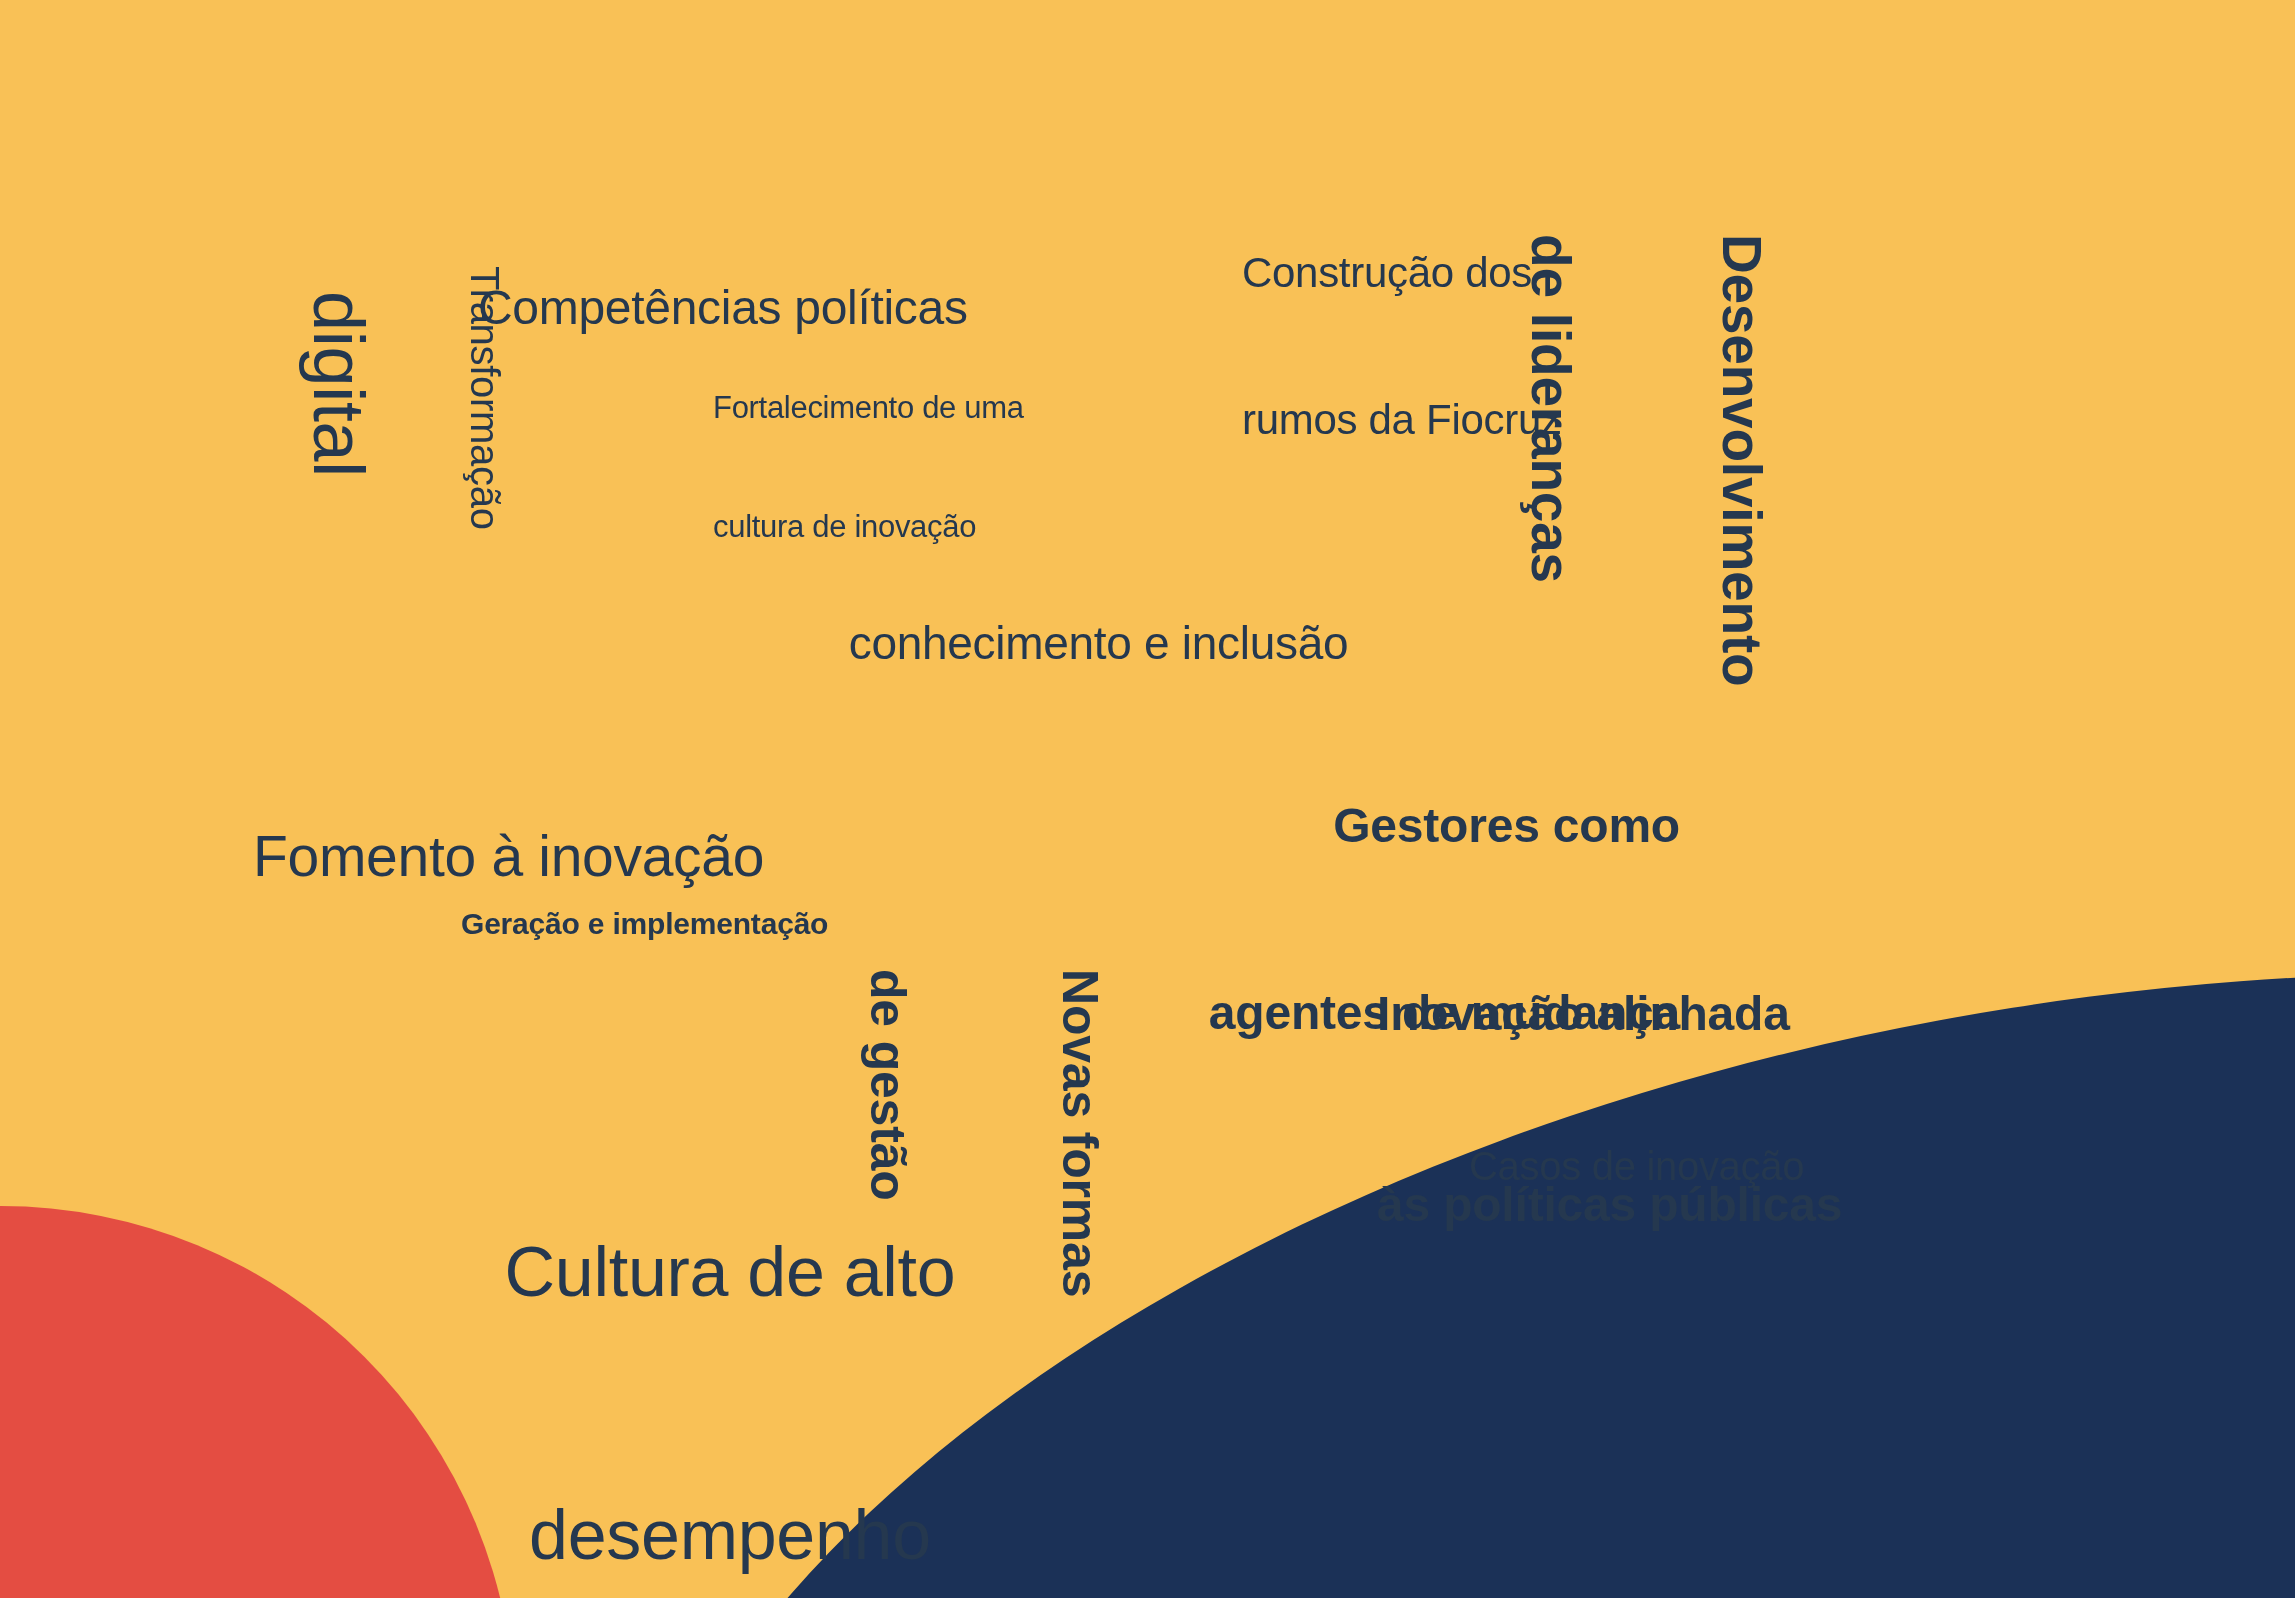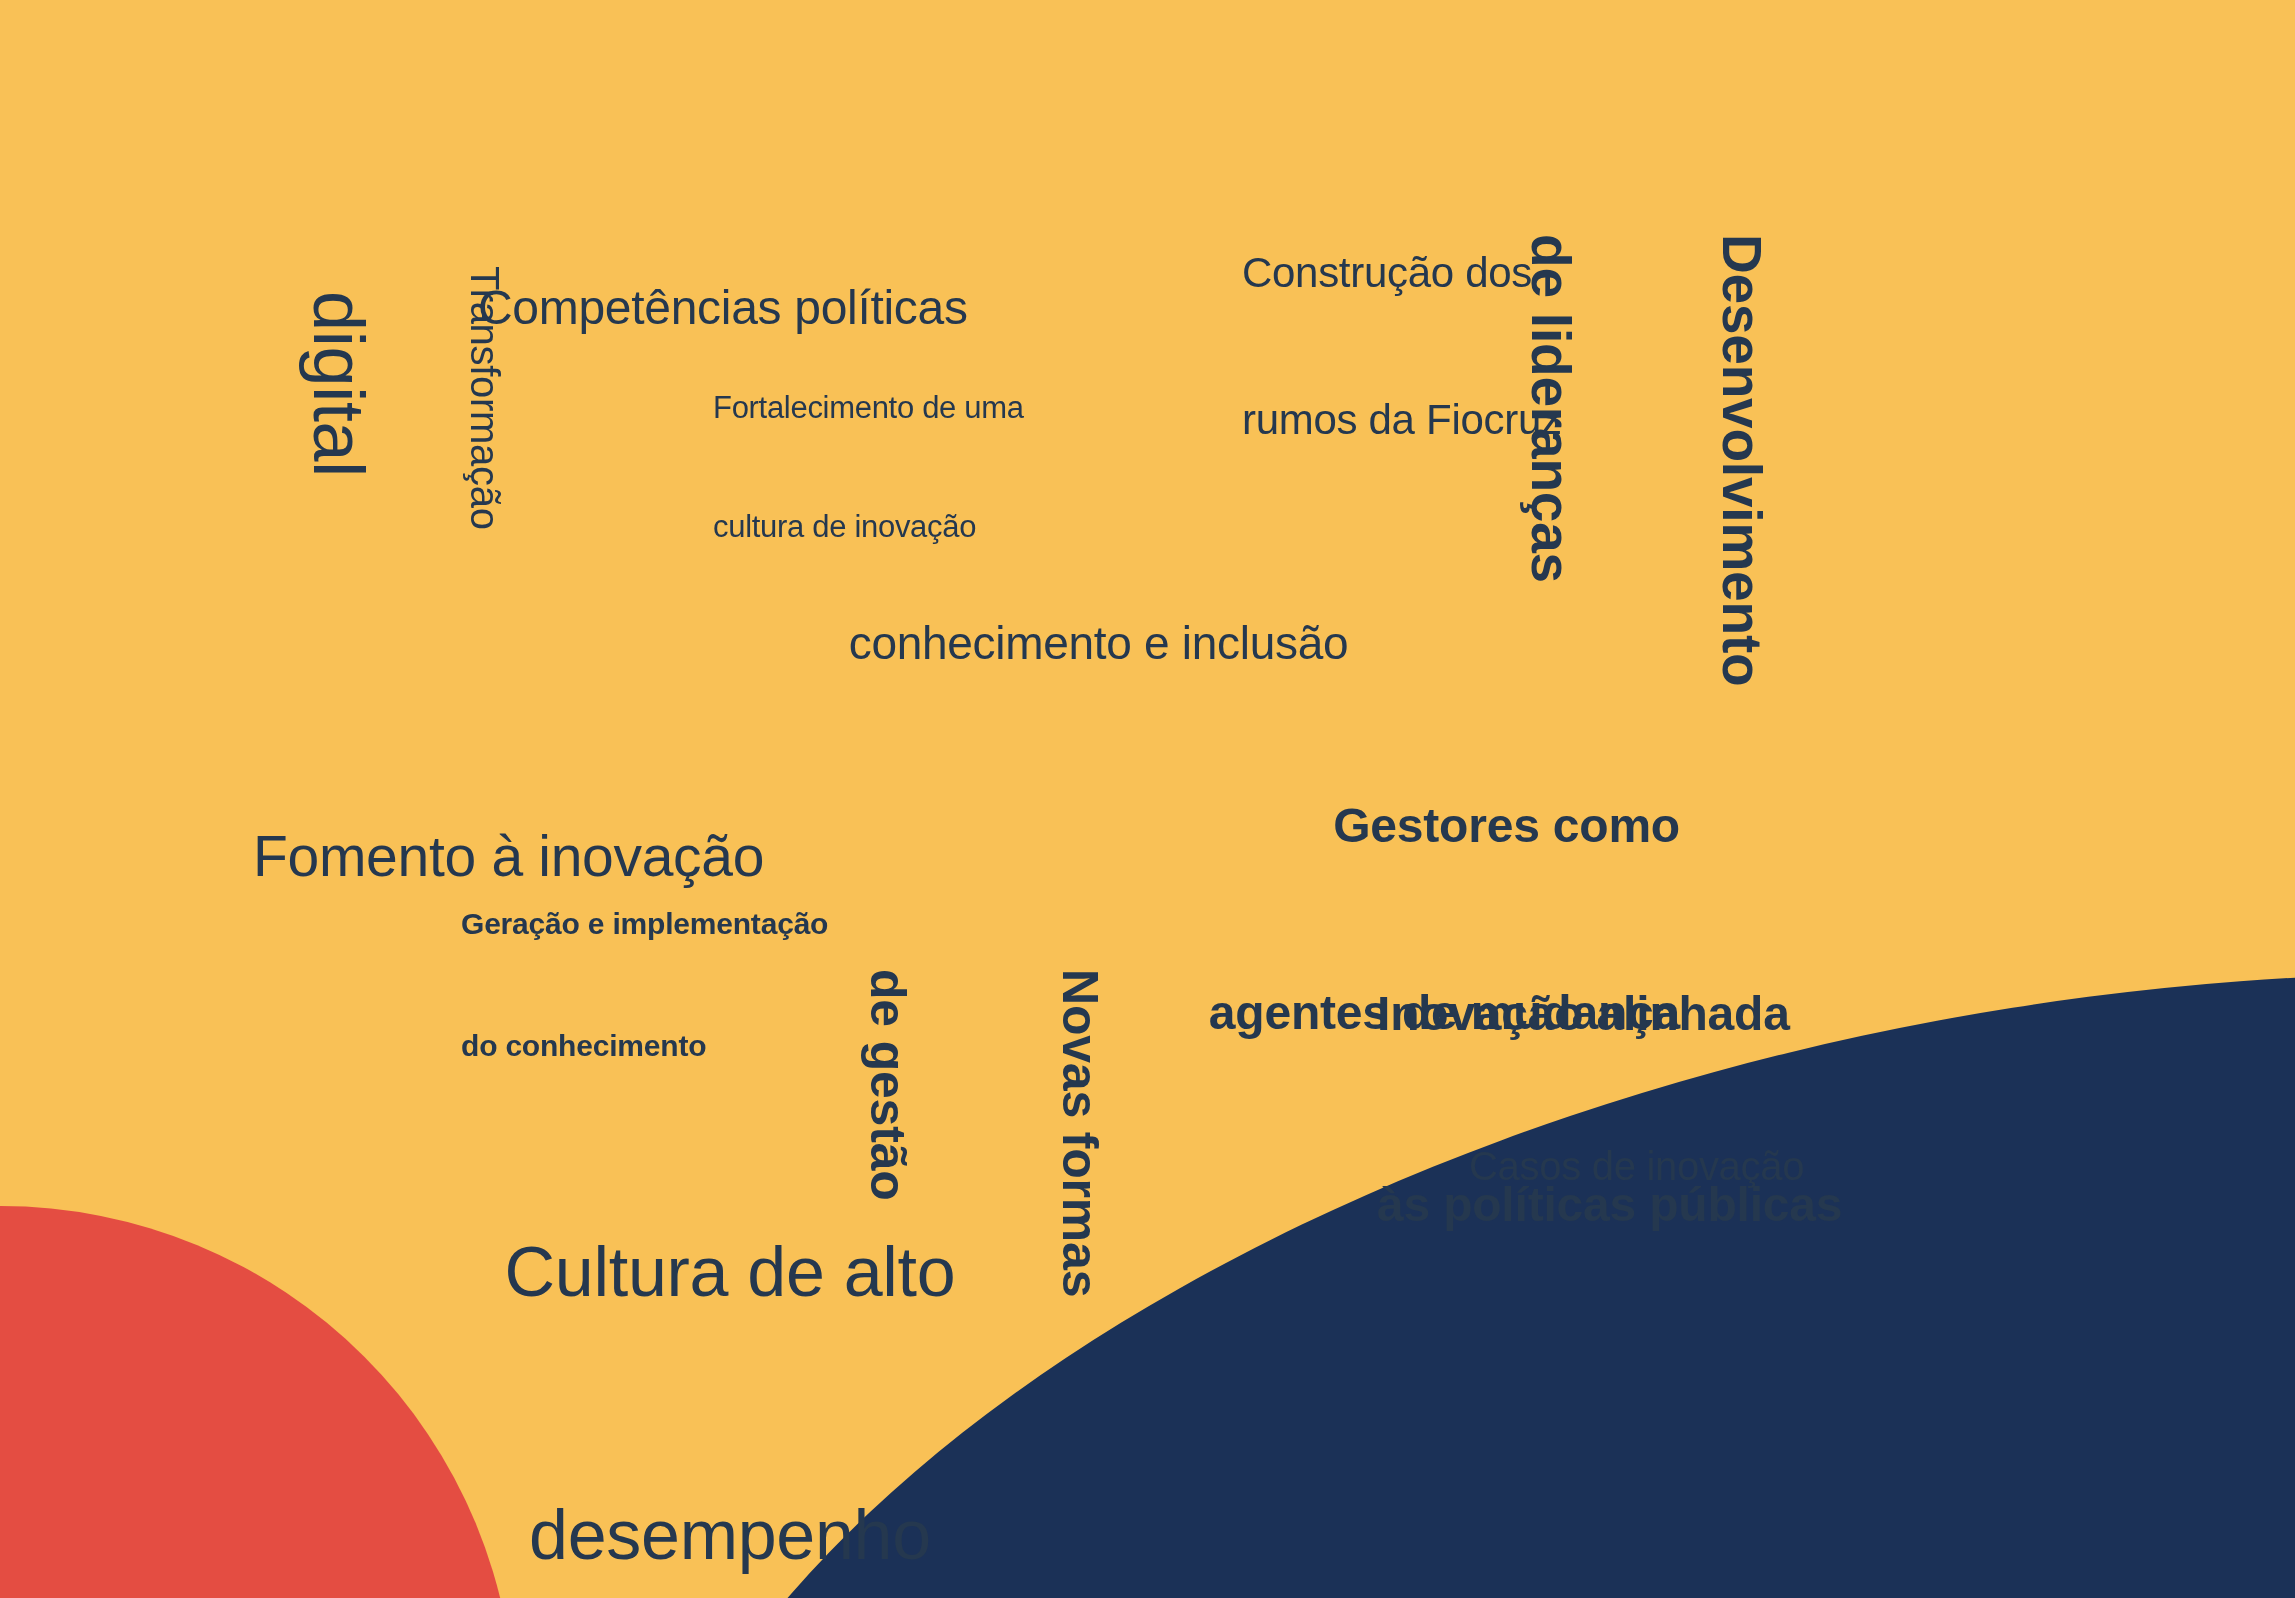--- a/index.html
+++ b/index.html
@@ -95,21 +95,20 @@
     <div>Fomento à inovação</div>
   </div>
 
   <div class="word bold rgt" style="left:1056px; top:670px; width:624px; font-size:48px; line-height:1.30;">
     <div>Gestores como</div>
     <div>agentes de mudança</div>
   </div>
 
   <div class="word bold" style="left:461px; top:822px; font-size:30px; line-height:1.36;">
     <div>Geração e implementação</div>
-    <div>do conhecimento</div>
   </div>
 
   <div class="word bold" style="left:1377px; top:854px; font-size:48px; line-height:1.33;">
     <div>Inovação alinhada</div>
     <div>às políticas públicas</div>
   </div>
 
   <div class="word" style="left:1469px; top:1050px; font-size:40px;">
     <div>Casos de inovação</div>
   </div>

